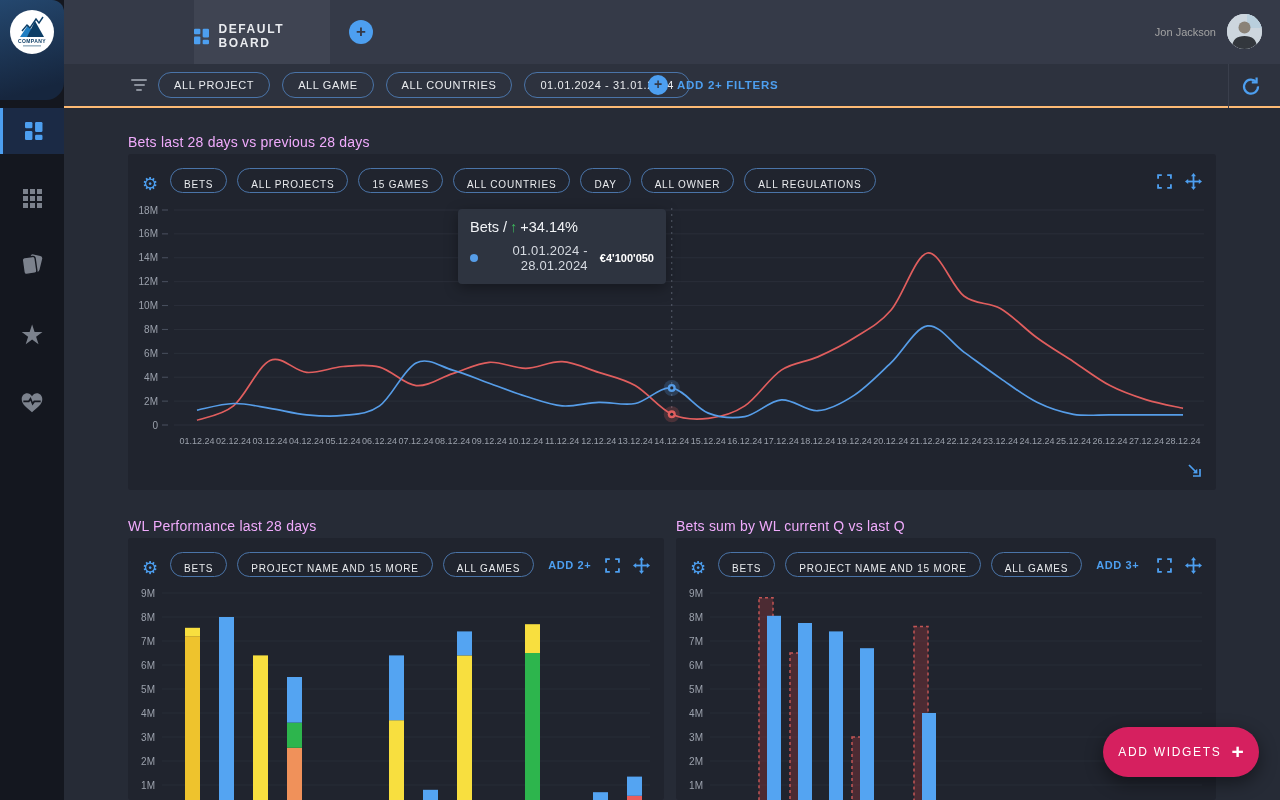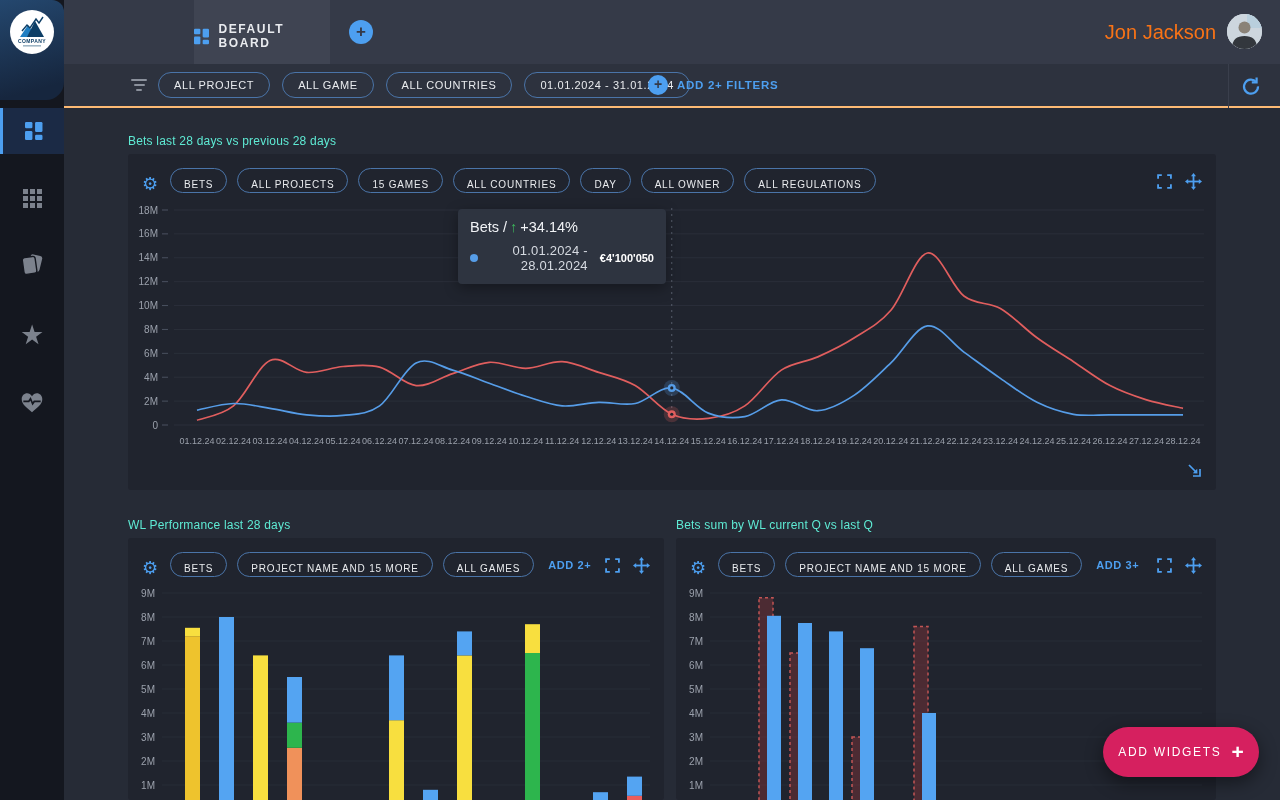--- a/index.html
+++ b/index.html
@@ -14,37 +14,37 @@
   .nav-item.active{background:#1b2a45;border-left:3px solid #4d9ff0;width:61px;}
   .glyph-icon{font-family:"DejaVu Sans",sans-serif;color:#7c828d;}
 
   
   .topbar{left:64px;top:0;width:1216px;height:64px;background:#353a48;}
   .board-tab{left:130px;top:0;width:136px;height:72px;background:#3f4452;display:flex;align-items:center;justify-content:center;gap:9px;cursor:pointer;}
   .board-tab .underline{position:absolute;left:0;bottom:0;width:100%;height:3px;background:#e6215f;}
   .board-tab .label{color:#e9ebef;font-size:12px;letter-spacing:1.6px;font-weight:bold;}
   .round-btn{border-radius:50%;background:#4d9ff0;color:#353a48;font-weight:bold;text-align:center;cursor:pointer;}
   .add-board{left:285px;top:20px;width:24px;height:24px;line-height:23px;font-size:17px;}
-  .user-name{right:64px;top:0;height:64px;line-height:64px;color:#f97316;font-size:20px;margin-left:32px;}
+  .user-name{right:64px;top:0;height:64px;line-height:64px;color:#a3a3a3;font-size:11px;margin-left:32px;}
   .avatar{right:18px;top:14px;width:35px;height:35px;border-radius:50%;overflow:hidden;background:#cfd6dd;cursor:pointer;}
 
   
   .filterbar{left:64px;top:64px;width:1216px;height:44px;background:#2d323e;border-bottom:2px solid #fdba74;box-sizing:border-box;}
   .filter-icon{left:66px;top:15px;width:18px;height:14px;cursor:pointer;}
   .filter-icon i{display:block;height:2px;background:#8b919c;border-radius:1px;margin:0 auto 3px;}
   .pill-row{left:94px;top:8px;display:flex;gap:12px;}
   .pill{height:26px;line-height:24px;box-sizing:border-box;border:1px solid #4a74a8;border-radius:14px;padding:0 15px;color:#e9ebee;font-size:11px;letter-spacing:.6px;white-space:nowrap;cursor:pointer;}
   .add-filters{left:584px;top:11px;display:flex;align-items:center;gap:9px;cursor:pointer;}
   .add-filters .circ{width:20px;height:20px;line-height:19px;font-size:14px;}
   .add-filters .txt{color:#4d9ff0;font-size:11.5px;font-weight:bold;letter-spacing:.7px;}
   .fb-divider{left:1164px;top:0;width:1px;height:44px;background:#3a3f4c;}
   .refresh{left:1176px;top:11px;width:22px;height:22px;cursor:pointer;}
 
   
-  .w-title{color:#5eead4;font-size:12px;letter-spacing:.2px;}
+  .w-title{color:#f0abfc;font-size:14px;letter-spacing:.2px;}
   .card{background:#20242e;border-radius:3px;overflow:hidden;}
   .card1{left:128px;top:154px;width:1088px;height:336px;}
   .card2{left:128px;top:538px;width:536px;height:262px;}
   .card3{left:676px;top:538px;width:540px;height:262px;}
   .gear{left:14px;top:18px;font-size:18px;color:#4d9ff0;cursor:pointer;font-family:"DejaVu Sans",sans-serif;line-height:24px;}
   .chips{left:42px;top:14px;display:flex;gap:10px;align-items:center;}
   .chip{height:25px;line-height:23px;box-sizing:border-box;border:1px solid #4a74a8;border-radius:13px;padding:4px 13px;color:#e9ebee;font-size:10px;letter-spacing:.8px;white-space:nowrap;cursor:pointer;}
   .add-link{color:#4d9ff0;font-size:11px;font-weight:bold;letter-spacing:.6px;margin-left:4px;cursor:pointer;}
   .icon-expand{right:44px;top:20px;cursor:pointer;}
   .icon-move{right:14px;top:19px;cursor:grab;}

